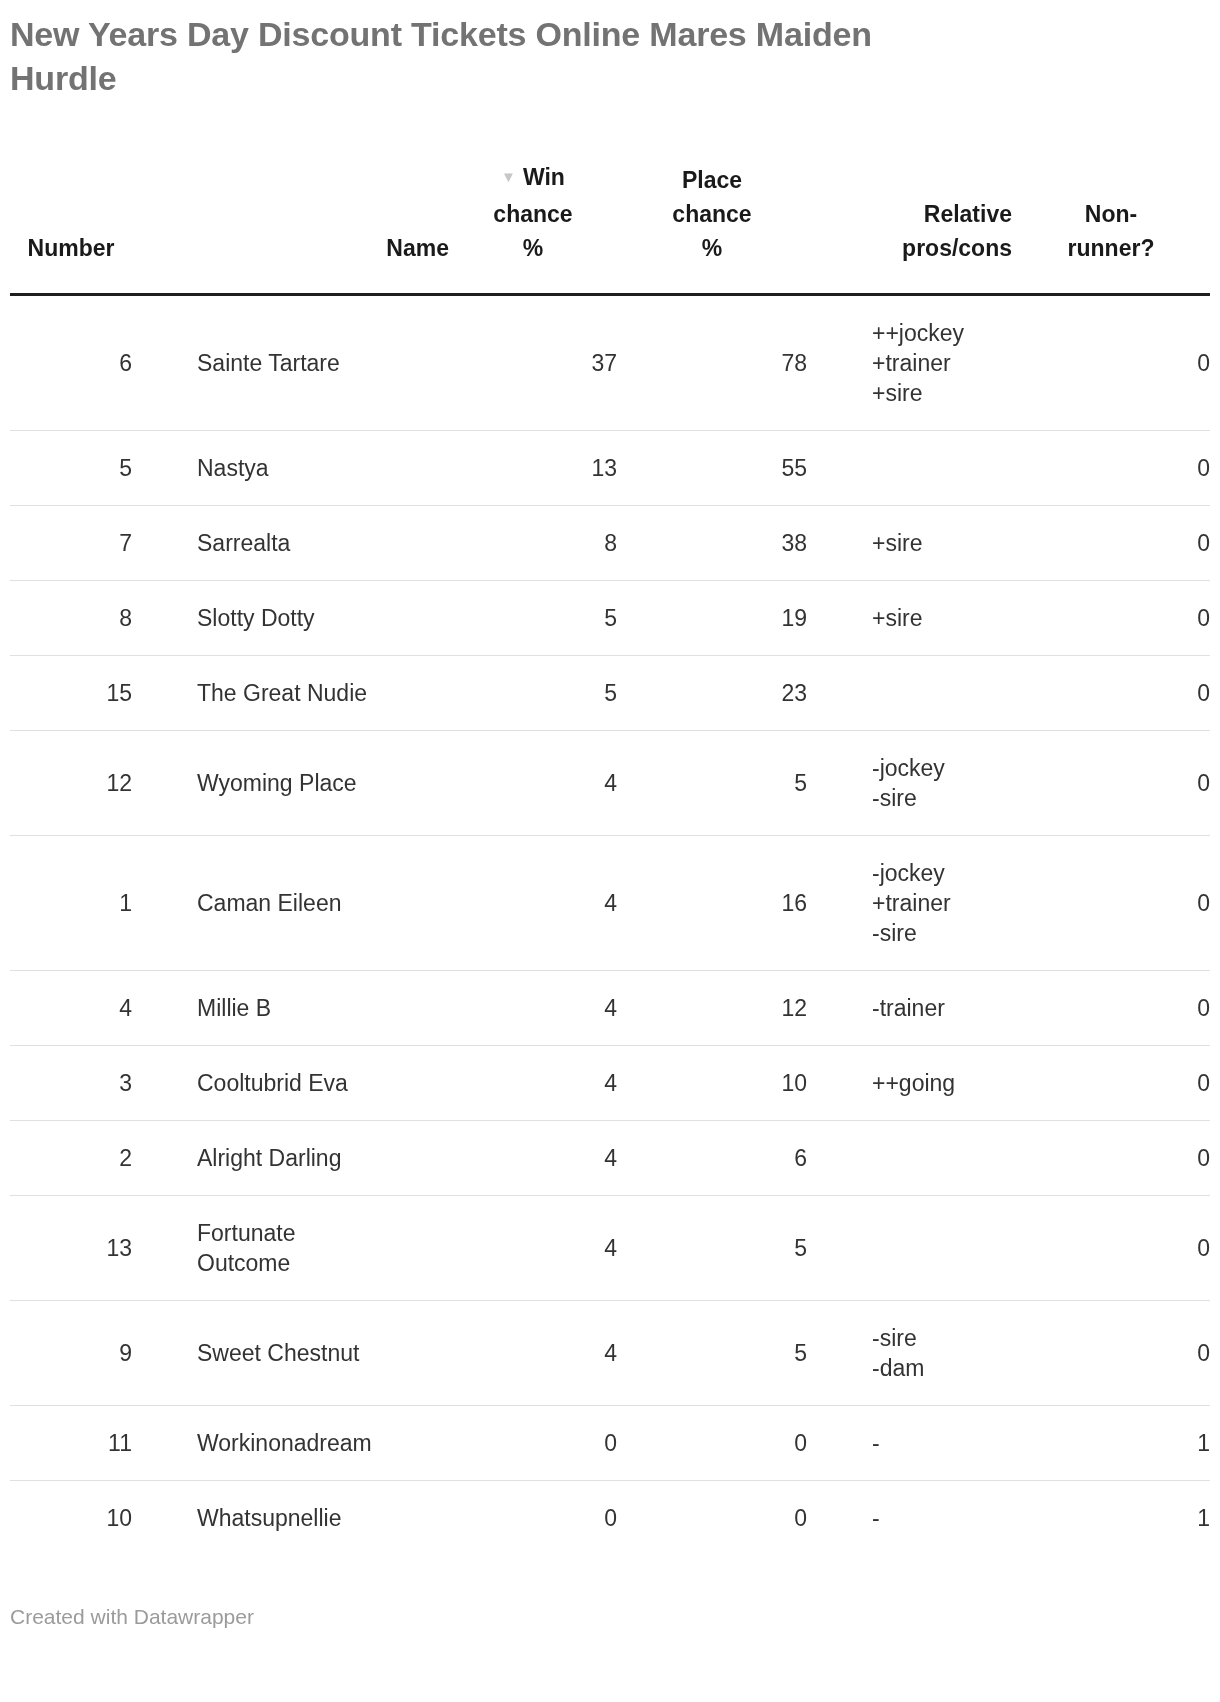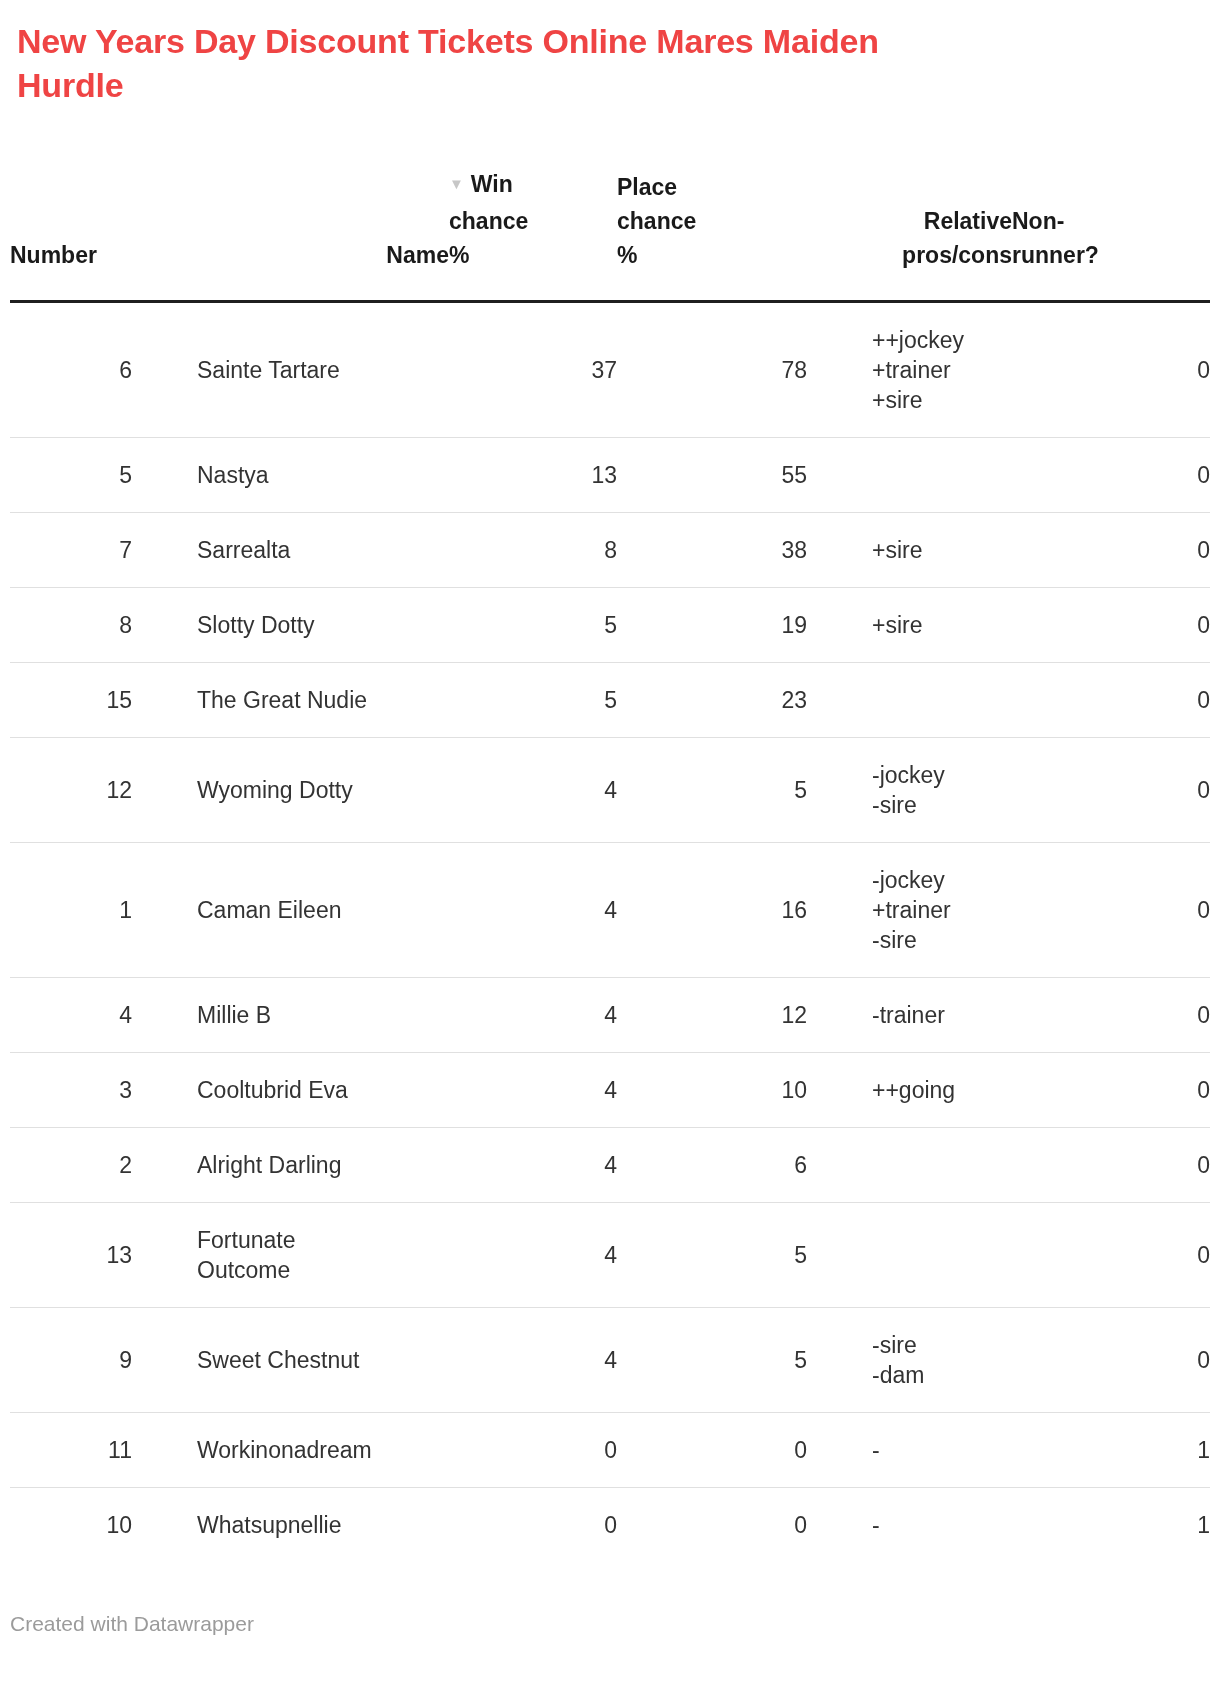--- a/index.html
+++ b/index.html
@@ -12,25 +12,25 @@
   body {
     width: 1220px;
     height: 1702px;
     overflow: hidden;
     box-sizing: border-box;
   }
   .page {
     padding: 12px 10px 0 10px;
   }
   h1.title {
-    margin: 7px;
+    margin: 0;
     font-size: 34px;
     line-height: 44px;
     font-weight: 700;
-    color: #ef4444;
+    color: #737373;
     white-space: pre-line;
     letter-spacing: -0.2px;
   }
   table.dw-table {
     width: 1200px;
     margin-top: 60px;
     border-collapse: collapse;
     table-layout: fixed;
   }
   col.c-number   { width: 122px; }
@@ -45,21 +45,21 @@
     font-weight: 700;
     color: #1a1a1a;
     line-height: 34px;
     vertical-align: bottom;
     text-align: right;
     padding: 0 0 28px 0;
     white-space: pre-line;
     border-bottom: 3px solid #1f1f1f;
     cursor: pointer;
   }
-  thead th.num { text-align: left; }
+  thead th.num { text-align: center; }
   thead th.indent { padding-left: 65px; }
 
   .sort-icon {
     display: inline-block;
     color: #c7c7c7;
     font-size: 15px;
     margin-right: 7px;
     position: relative;
     top: -3px;
   }
@@ -156,21 +156,21 @@
         <tr>
     <td class="num">15</td>
     <td class="indent">The Great Nudie</td>
     <td class="num">5</td>
     <td class="num">23</td>
     <td class="indent"></td>
     <td class="num">0</td>
   </tr>
         <tr>
     <td class="num">12</td>
-    <td class="indent">Wyoming Dotty</td>
+    <td class="indent">Wyoming Place</td>
     <td class="num">4</td>
     <td class="num">5</td>
     <td class="indent">-jockey
 -sire</td>
     <td class="num">0</td>
   </tr>
         <tr>
     <td class="num">1</td>
     <td class="indent">Caman Eileen</td>
     <td class="num">4</td>

